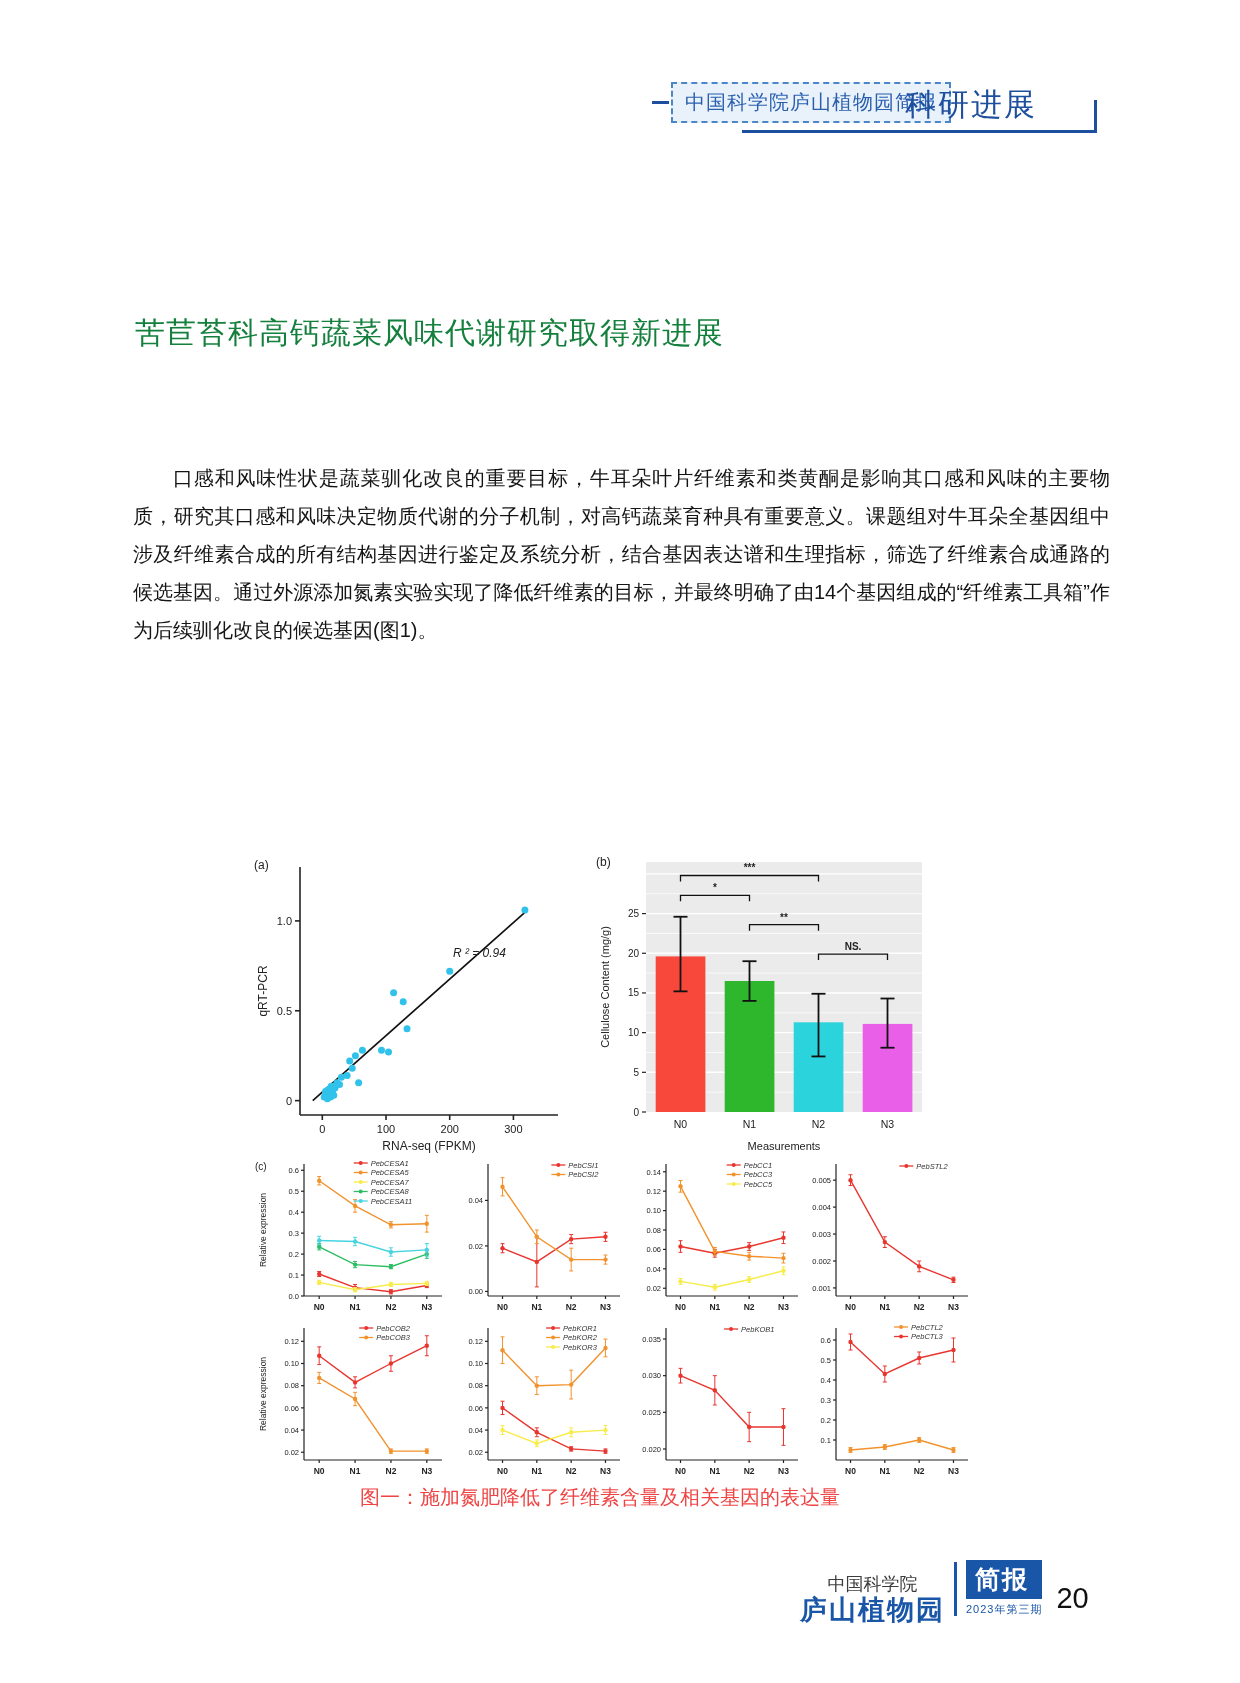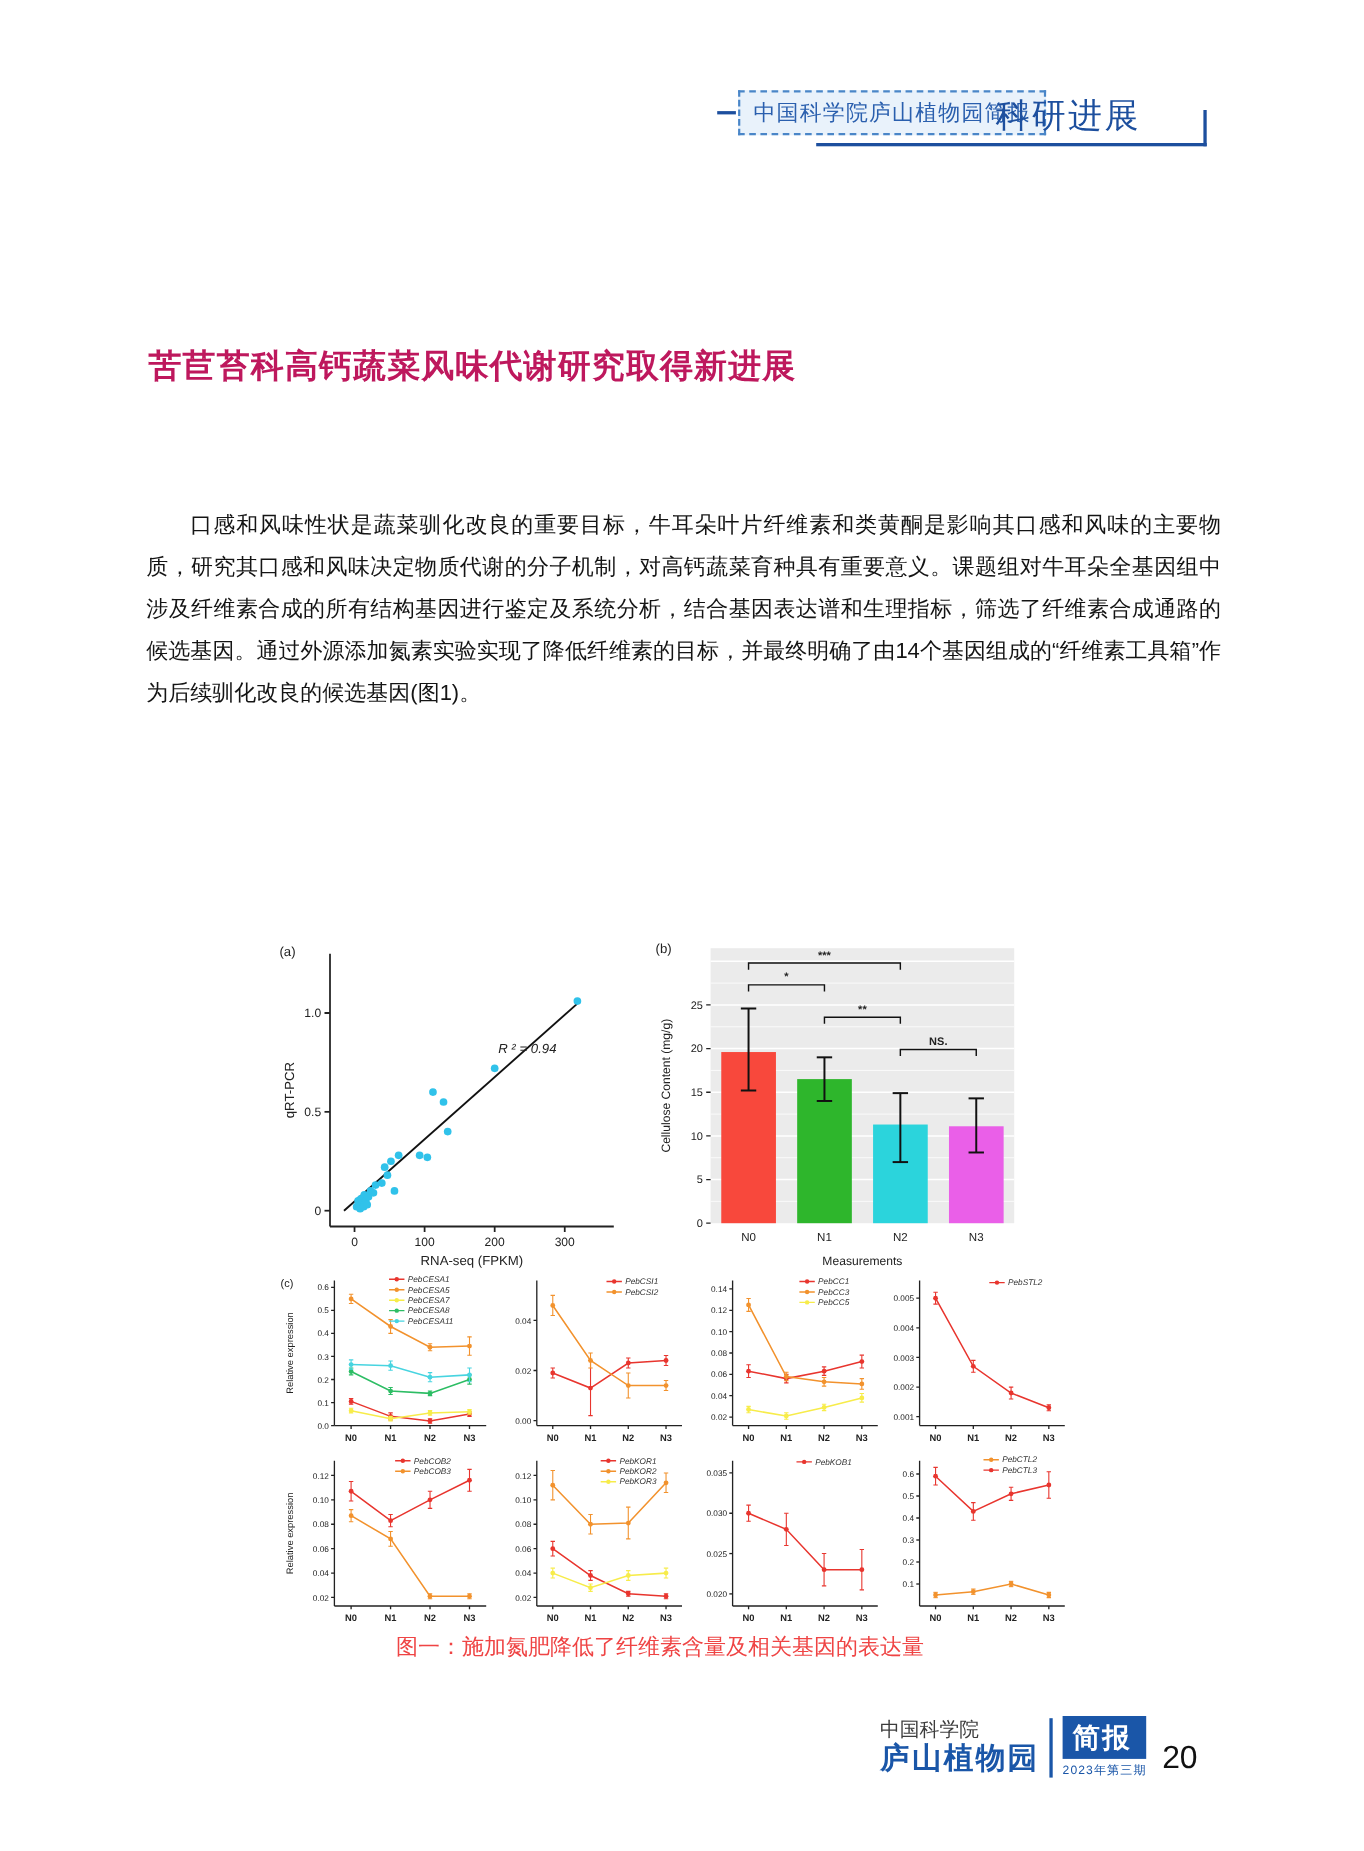--- a/index.html
+++ b/index.html
@@ -6,41 +6,41 @@
   body{width:1240px;height:1683px;position:relative;background:#ffffff;
        font-family:"Liberation Sans","DejaVu Sans",sans-serif;color:#141414;}
   
   .hdr-tick{position:absolute;left:652px;top:101px;width:17px;height:3px;background:#1d4f9e;}
   .hdr-badge{position:absolute;left:671px;top:82px;padding:5px 12px;background:#e9f2fb;
              border:2px dashed #4a86c8;color:#2a5fae;font-size:20px;letter-spacing:1px;}
   .hdr-section{position:absolute;left:905px;top:84px;color:#1d4f9e;font-size:31px;font-weight:normal;letter-spacing:2px;}
   .hdr-bracket{position:absolute;left:742px;top:100px;width:352px;height:30px;
                border-bottom:3px solid #1d4f9e;border-right:3px solid #1d4f9e;}
   
-  .art-title{position:absolute;left:135px;top:293px;font-size:30px;font-weight:bold;color:#be185d;letter-spacing:1px;}
+  .art-title{position:absolute;left:135px;top:293px;font-size:30px;font-weight:normal;color:#15803d;letter-spacing:1px;}
   .art-body{position:absolute;left:133px;top:459px;width:977px;font-size:20px;line-height:38px;text-align:justify;}
   .art-body p{margin:0;text-indent:2em;}
   .italic{font-style:italic;}
   
   .chart{position:absolute;}
   #chart-a{left:250px;top:853px;width:322px;height:304px;}
   #chart-b{left:592px;top:850px;width:340px;height:308px;}
   #chart-c1{left:254px;top:1158px;width:196px;height:158px;}
   #chart-c2{left:452px;top:1158px;width:176px;height:158px;}
   #chart-c3{left:630px;top:1158px;width:176px;height:158px;}
   #chart-c4{left:800px;top:1158px;width:176px;height:158px;}
   #chart-d1{left:254px;top:1322px;width:196px;height:158px;}
   #chart-d2{left:452px;top:1322px;width:176px;height:158px;}
   #chart-d3{left:630px;top:1322px;width:176px;height:158px;}
   #chart-d4{left:800px;top:1322px;width:176px;height:158px;}
   .fig-caption{position:absolute;left:140px;top:1484px;width:920px;text-align:center;font-size:20px;color:#ef4444;}
   svg text{font-family:"Liberation Sans","DejaVu Sans",sans-serif;fill:#222;}
   
   .footer{position:absolute;left:800px;top:1560px;display:flex;align-items:flex-start;}
-  .f-org{text-align:left;margin-top:2px;}
+  .f-org{text-align:center;margin-top:14px;}
   .f-org-top{display:block;font-size:18px;color:#3c3c3c;line-height:20px;}
   .f-org-bottom{display:block;font-size:27px;font-weight:bold;color:#1a56a8;letter-spacing:2px;line-height:32px;}
   .f-div{width:3px;height:54px;background:#1a56a8;margin:2px 9px 0 9px;}
   .f-brief-box{background:#1a56a8;color:#fff;font-size:25px;font-weight:bold;padding:3px 9px;letter-spacing:2px;}
   .f-issue{font-size:11px;color:#1a56a8;margin-top:3px;letter-spacing:1px;}
   .f-page{font-size:29px;color:#111;margin:22px 0 0 14px;}
 </style>
 </head>
 <body>
 

